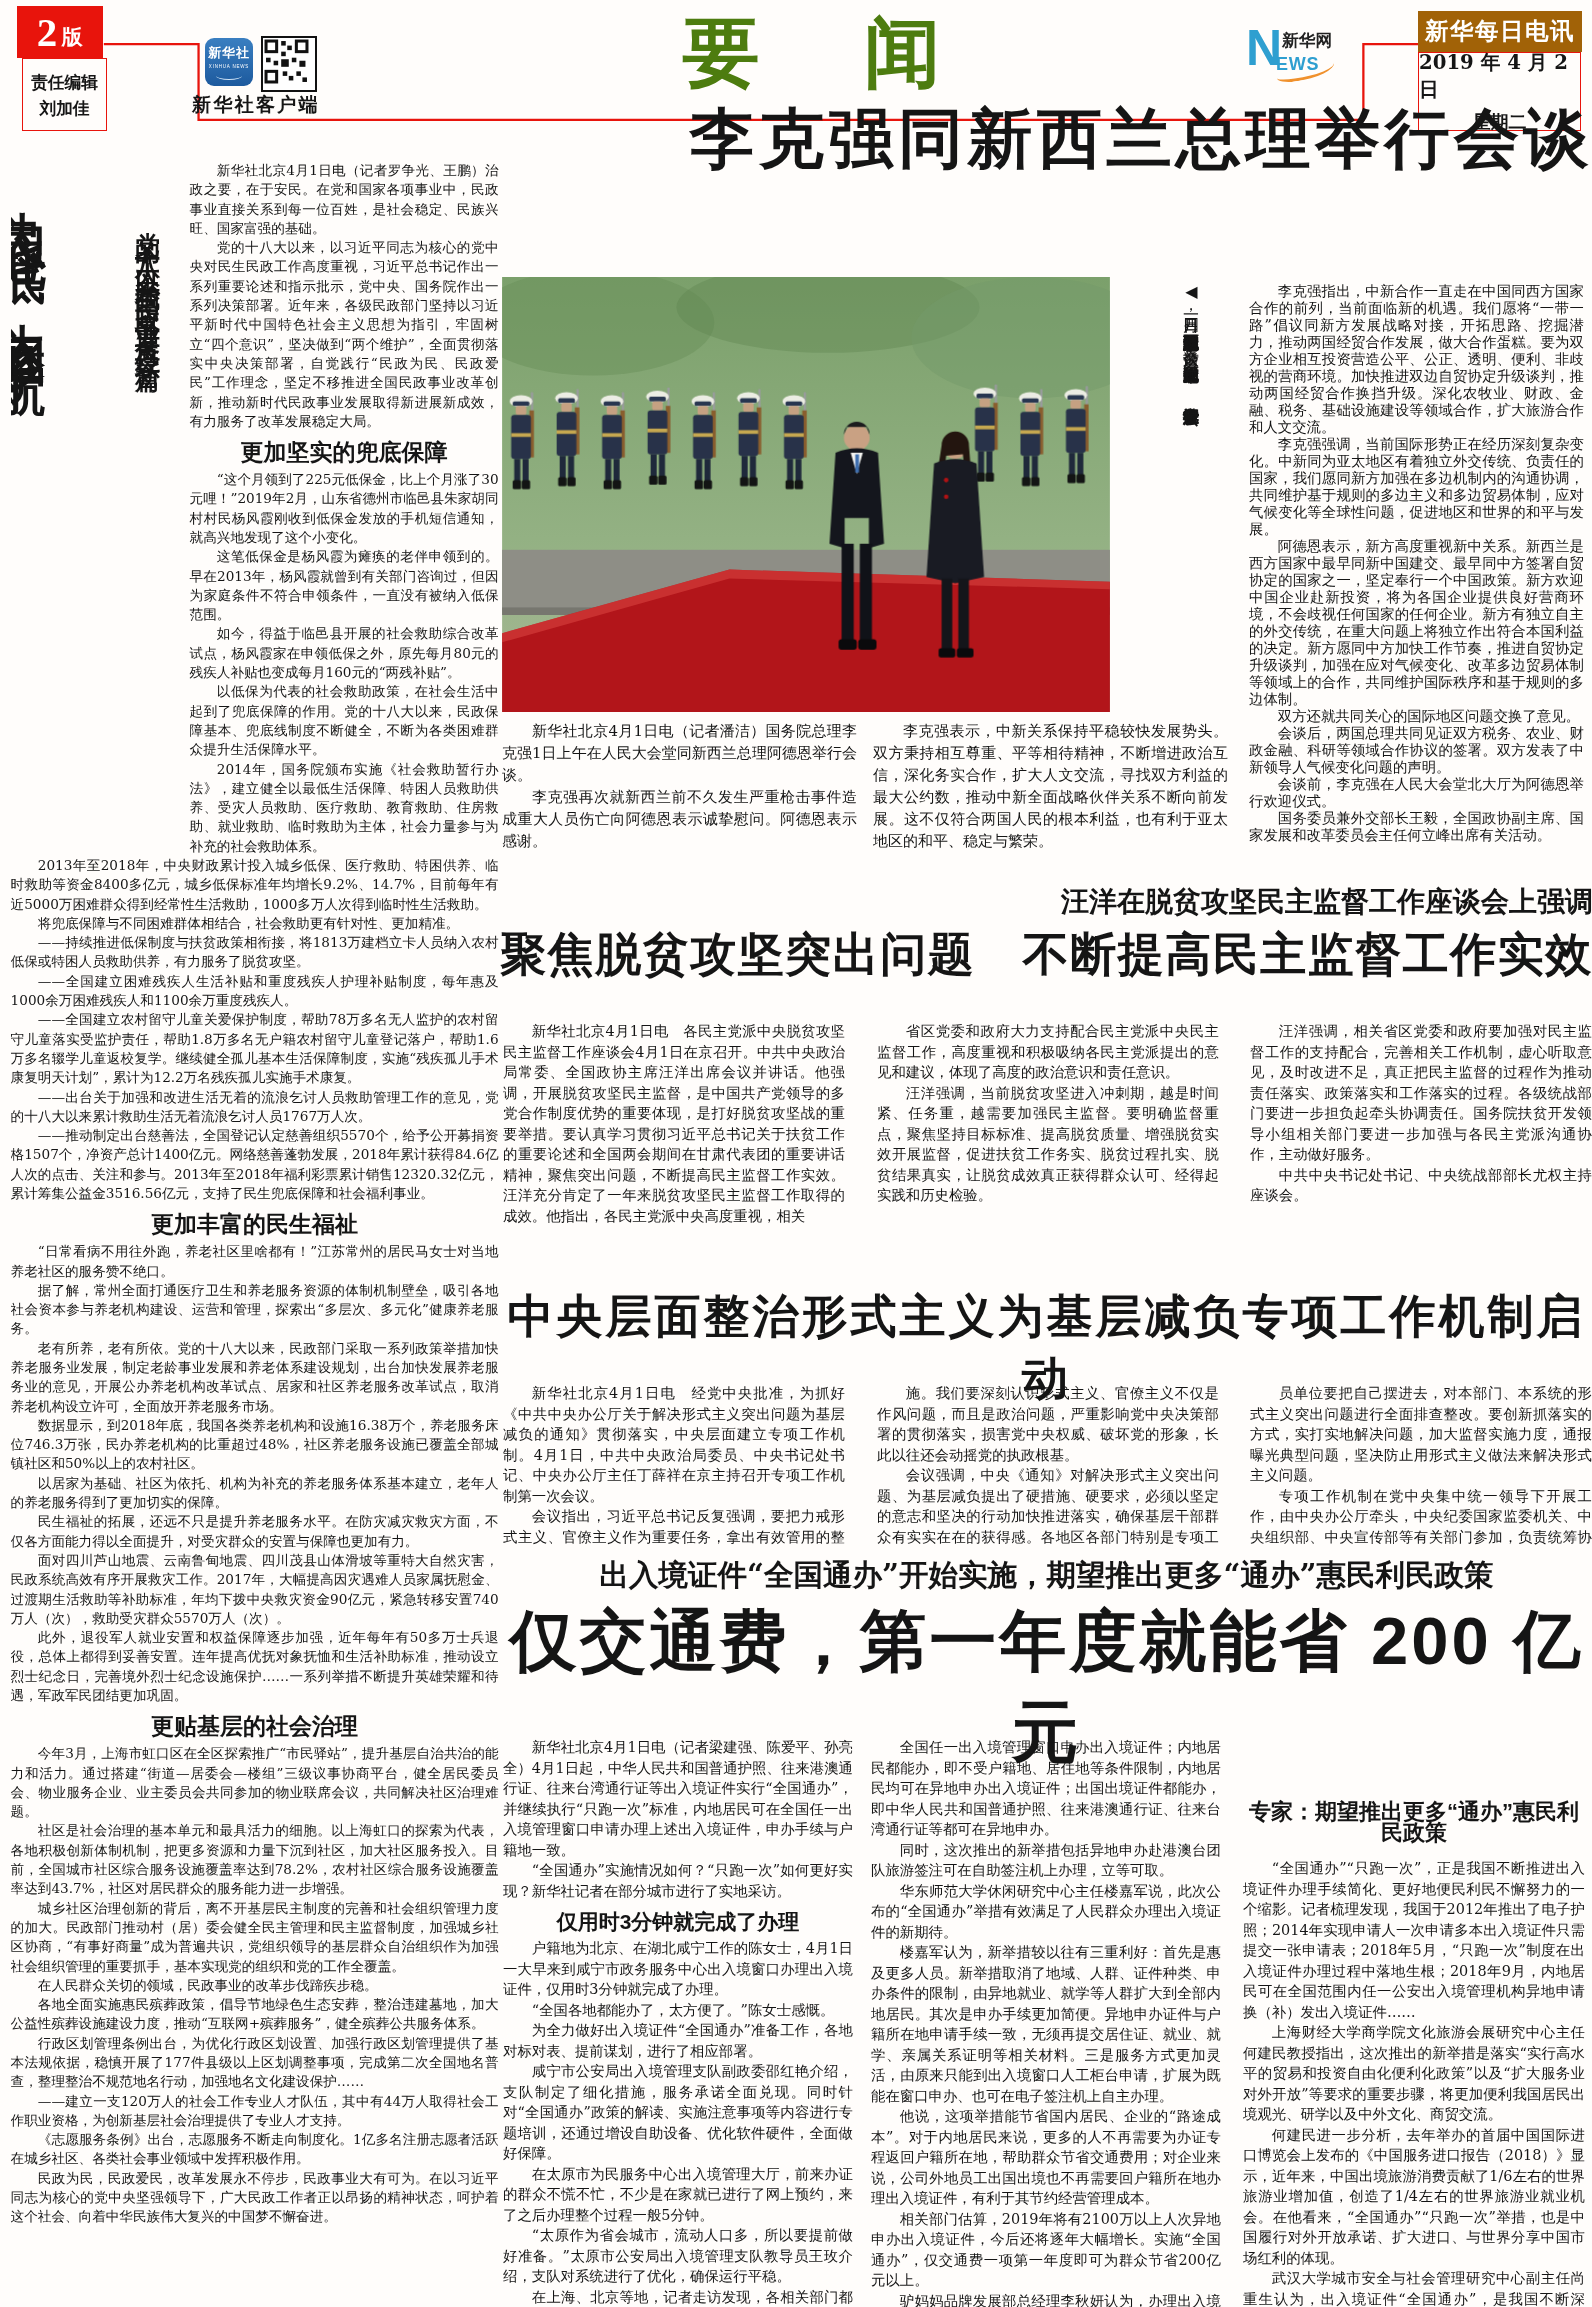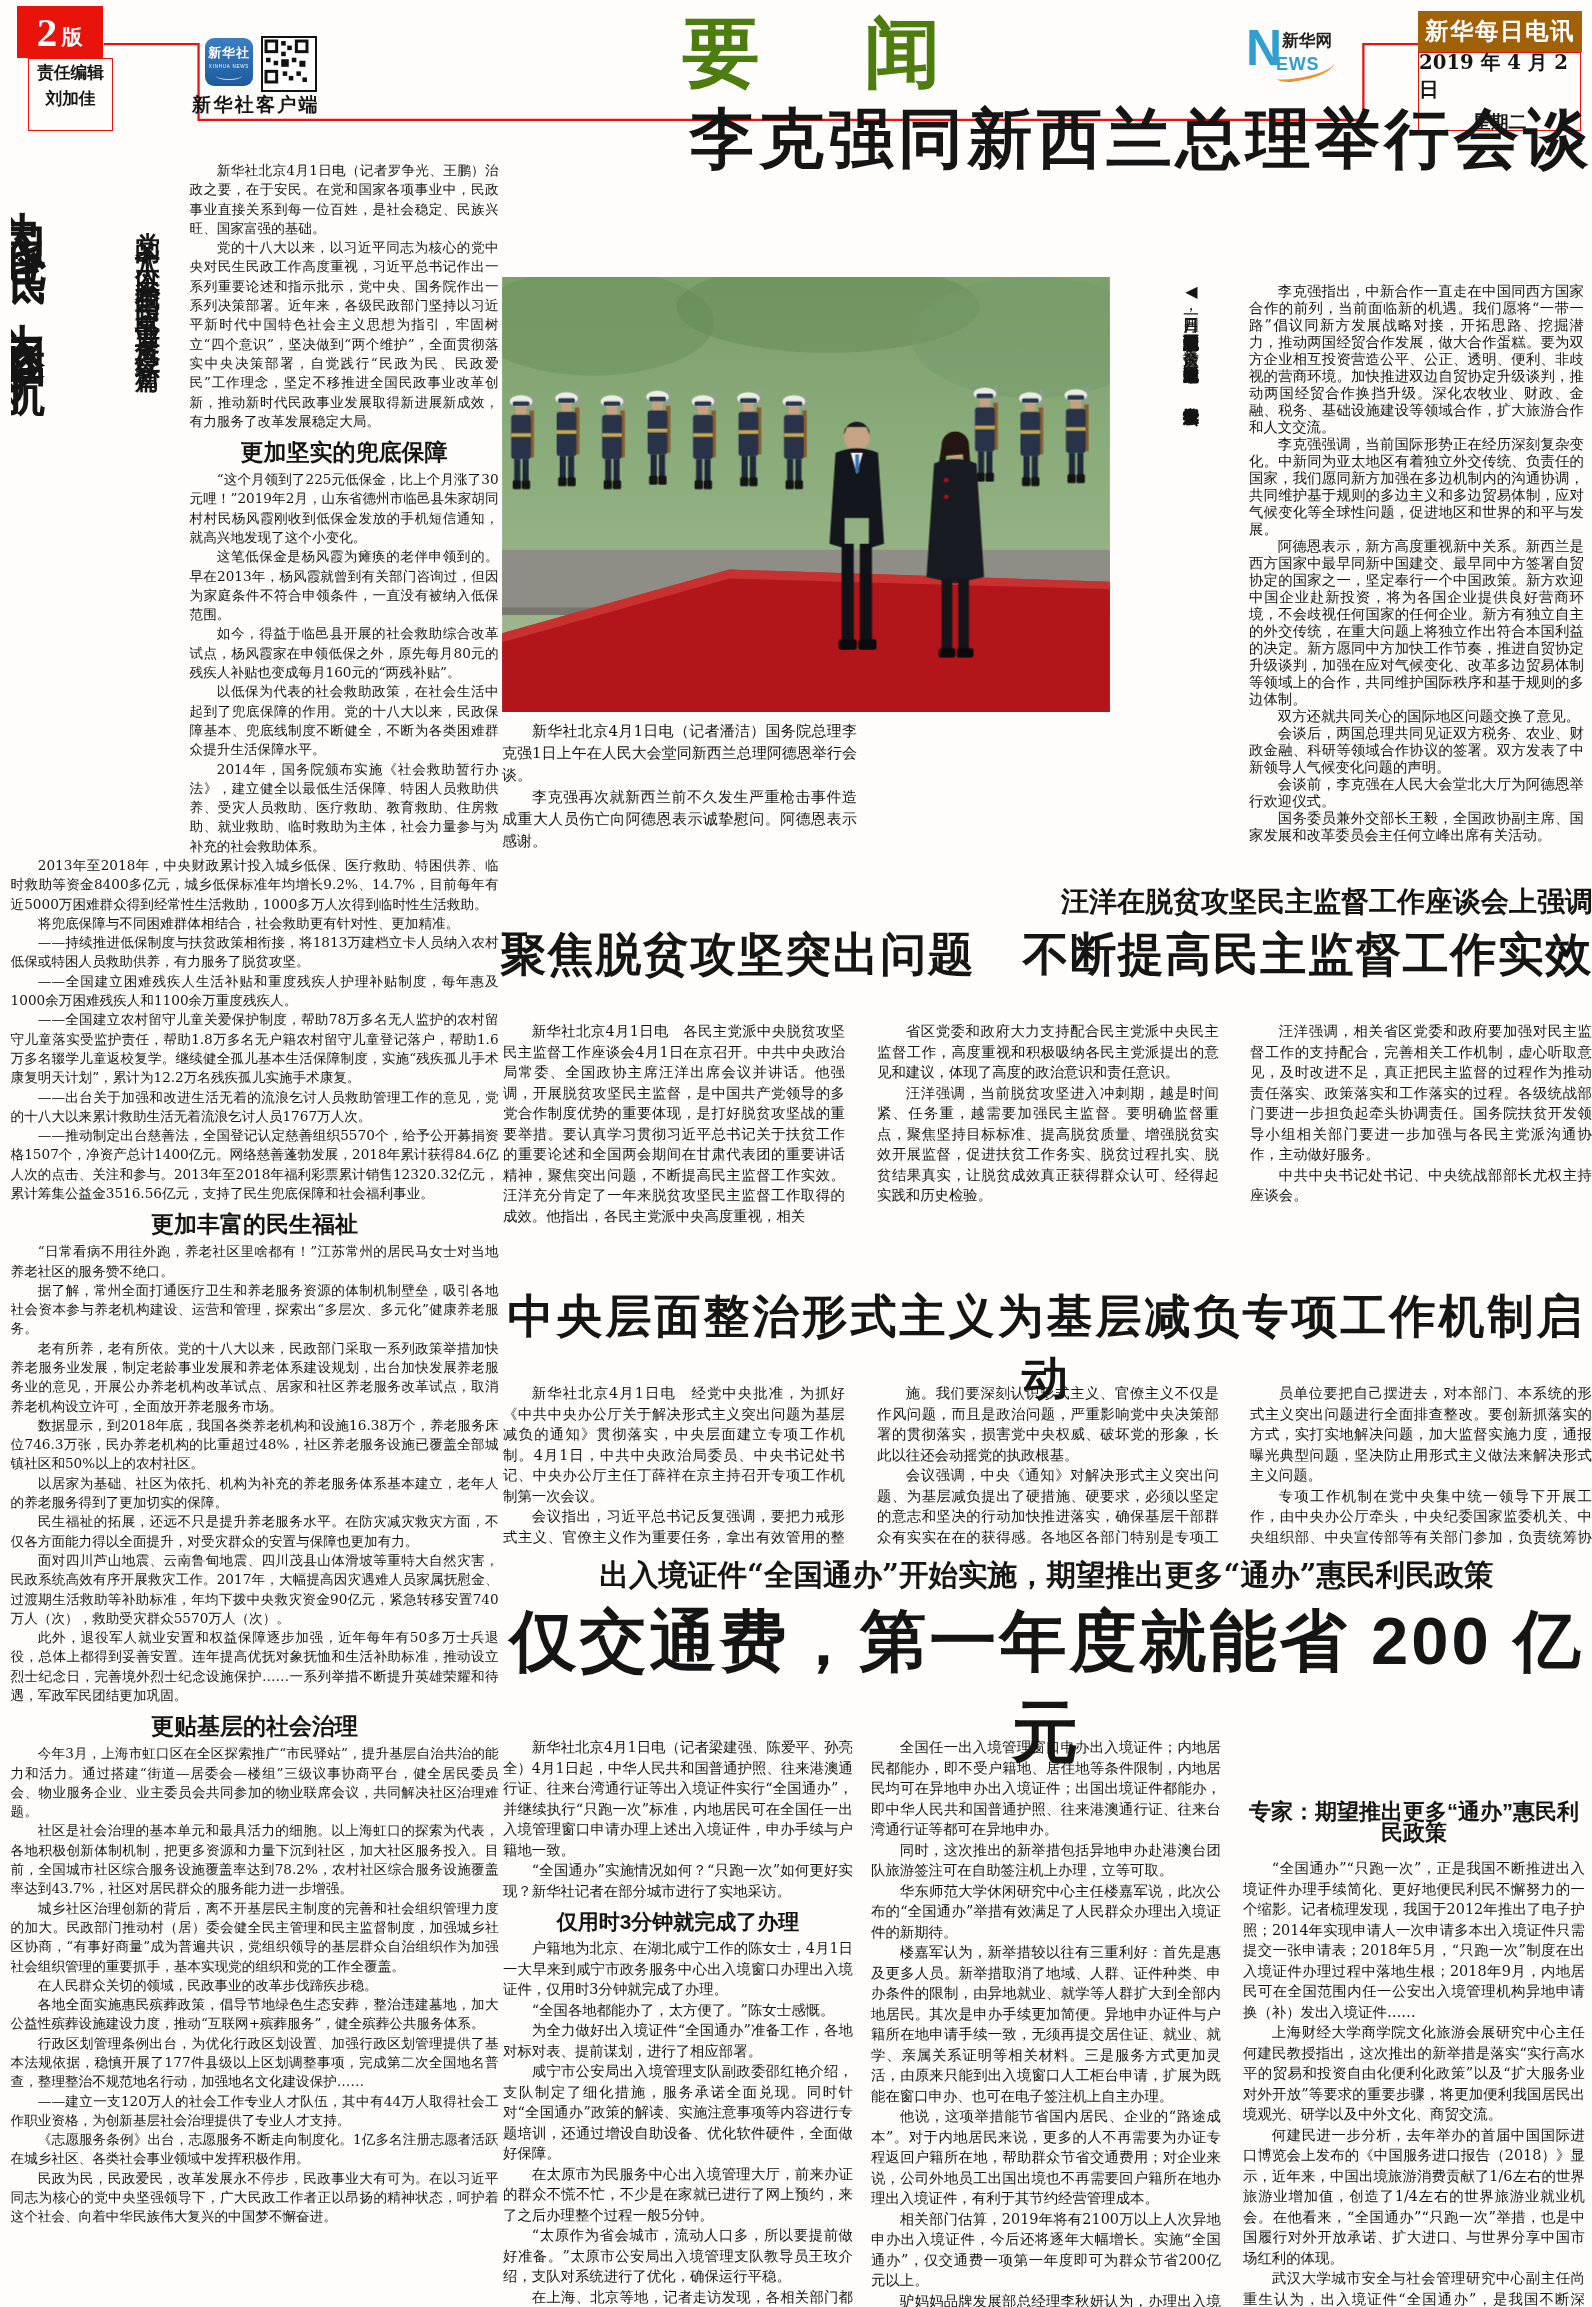--- a/index.html
+++ b/index.html
@@ -4,22 +4,22 @@
 <style>
   html,body{margin:0;padding:0;background:#e9e9e6;}
   .page{position:relative;width:1593px;height:2307px;background:#fffdfb;margin:0 auto;overflow:hidden;
         font-family:"DejaVu Serif","Liberation Serif",serif;color:#151515;}
   .abs{position:absolute;}
   
   .page-badge{left:16.7px;top:6px;width:86px;height:52px;background:#e8140c;color:#fff;
     display:flex;align-items:center;justify-content:center;gap:4.5px;}
   .page-badge .num{font-size:41px;font-weight:900;font-family:"Liberation Serif",serif;line-height:1;}
   .page-badge .lbl{font-size:21px;font-weight:700;margin-top:10.6px;}
-  .editor-box{left:28px;top:58px;width:83px;height:71px;border:1.5px solid #e8140c;
-    display:flex;flex-direction:column;align-items:center;justify-content:flex-start;font-size:16.7px;font-weight:700;line-height:26px;}
+  .editor-box{left:22px;top:58px;width:83px;height:71px;border:1.5px solid #e8140c;
+    display:flex;flex-direction:column;align-items:center;justify-content:center;font-size:16.7px;font-weight:700;line-height:26px;}
   .hdr-line{left:0;top:0;width:1593px;height:152px;pointer-events:none;}
   .app-icon{left:205px;top:38px;width:48px;height:48px;border-radius:9px;
     background:linear-gradient(180deg,#3a7fc1,#1d5a9e);color:#fff;display:flex;flex-direction:column;
     align-items:center;justify-content:center;font-family:"Liberation Sans",sans-serif;}
   .app-icon .t1{font-size:13px;font-weight:800;letter-spacing:0.8px;}
   .app-icon .t2{font-size:4.5px;letter-spacing:0.8px;margin-top:1.5px;}
   .app-icon .net{width:26px;height:7.6px;margin-top:2.3px;border-bottom:0.8px solid #cfe3f5;border-radius:50%;}
   .qr{left:261px;top:36px;width:52px;height:52px;background:#fff;border:2.3px solid #111;}
   .qr svg{display:block;}
   .app-label{left:188px;top:92px;width:136px;text-align:center;font-size:19px;font-weight:800;letter-spacing:2.3px;}
@@ -268,20 +268,23 @@
       <p class="para">阿德恩表示，新方高度重视新中关系。新西兰是西方国家中最早同新中国建交、最早同中方签署自贸协定的国家之一，坚定奉行一个中国政策。新方欢迎中国企业赴新投资，将为各国企业提供良好营商环境，不会歧视任何国家的任何企业。新方有独立自主的外交传统，在重大问题上将独立作出符合本国利益的决定。新方愿同中方加快工作节奏，推进自贸协定升级谈判，加强在应对气候变化、改革多边贸易体制等领域上的合作，共同维护国际秩序和基于规则的多边体制。</p>
       <p class="para">双方还就共同关心的国际地区问题交换了意见。</p>
       <p class="para">会谈后，两国总理共同见证双方税务、农业、财政金融、科研等领域合作协议的签署。双方发表了中新领导人气候变化问题的声明。</p>
       <p class="para">会谈前，李克强在人民大会堂北大厅为阿德恩举行欢迎仪式。</p>
       <p class="para">国务委员兼外交部长王毅，全国政协副主席、国家发展和改革委员会主任何立峰出席有关活动。</p>
     </div>
   <div class="abs colbox li-col-b1">
       <p class="para">新华社北京4月1日电（记者潘洁）国务院总理李克强1日上午在人民大会堂同新西兰总理阿德恩举行会谈。</p>
       <p class="para">李克强再次就新西兰前不久发生严重枪击事件造成重大人员伤亡向阿德恩表示诚挚慰问。阿德恩表示感谢。</p>
     </div>
+  <div class="abs colbox li-col-b2">
+      <p class="para">李克强表示，中新关系保持平稳较快发展势头。双方秉持相互尊重、平等相待精神，不断增进政治互信，深化务实合作，扩大人文交流，寻找双方利益的最大公约数，推动中新全面战略伙伴关系不断向前发展。这不仅符合两国人民的根本利益，也有利于亚太地区的和平、稳定与繁荣。</p>
+    </div>
 
   <div class="abs wang-kicker">汪洋在脱贫攻坚民主监督工作座谈会上强调</div>
   <div class="abs wang-headline">聚焦脱贫攻坚突出问题　不断提高民主监督工作实效</div>
   <div class="abs colbox wang-col" style="left:503px;">
       <p class="para">新华社北京4月1日电　各民主党派中央脱贫攻坚民主监督工作座谈会4月1日在京召开。中共中央政治局常委、全国政协主席汪洋出席会议并讲话。他强调，开展脱贫攻坚民主监督，是中国共产党领导的多党合作制度优势的重要体现，是打好脱贫攻坚战的重要举措。要认真学习贯彻习近平总书记关于扶贫工作的重要论述和全国两会期间在甘肃代表团的重要讲话精神，聚焦突出问题，不断提高民主监督工作实效。汪洋充分肯定了一年来脱贫攻坚民主监督工作取得的成效。他指出，各民主党派中央高度重视，相关</p>
     </div>
   <div class="abs colbox wang-col" style="left:877px;">
       <p class="para">省区党委和政府大力支持配合民主党派中央民主监督工作，高度重视和积极吸纳各民主党派提出的意见和建议，体现了高度的政治意识和责任意识。</p>
       <p class="para">汪洋强调，当前脱贫攻坚进入冲刺期，越是时间紧、任务重，越需要加强民主监督。要明确监督重点，聚焦坚持目标标准、提高脱贫质量、增强脱贫实效开展监督，促进扶贫工作务实、脱贫过程扎实、脱贫结果真实，让脱贫成效真正获得群众认可、经得起实践和历史检验。</p>
     </div>

